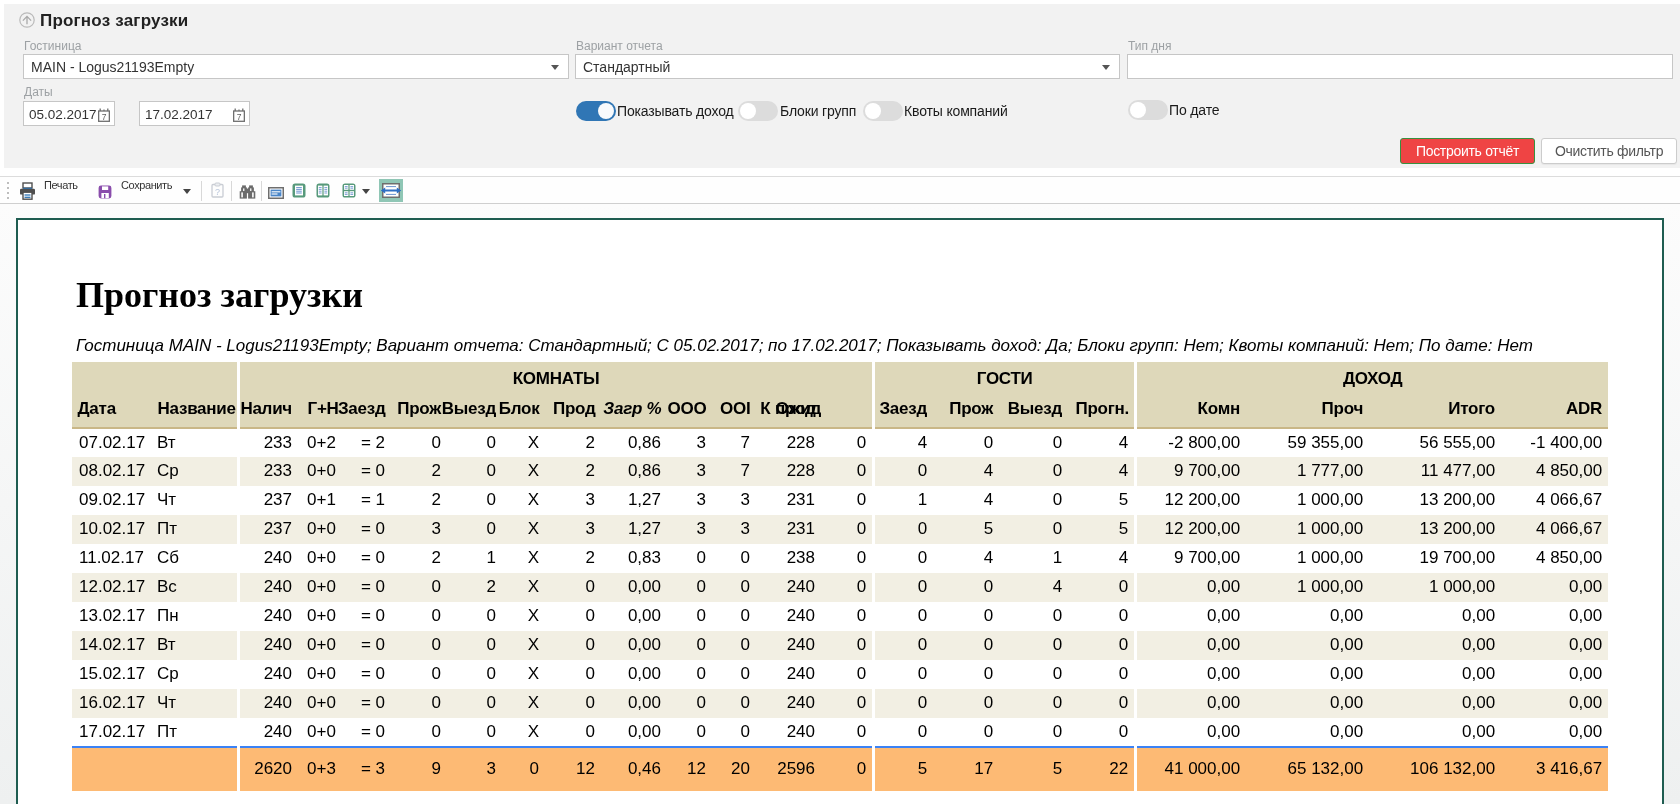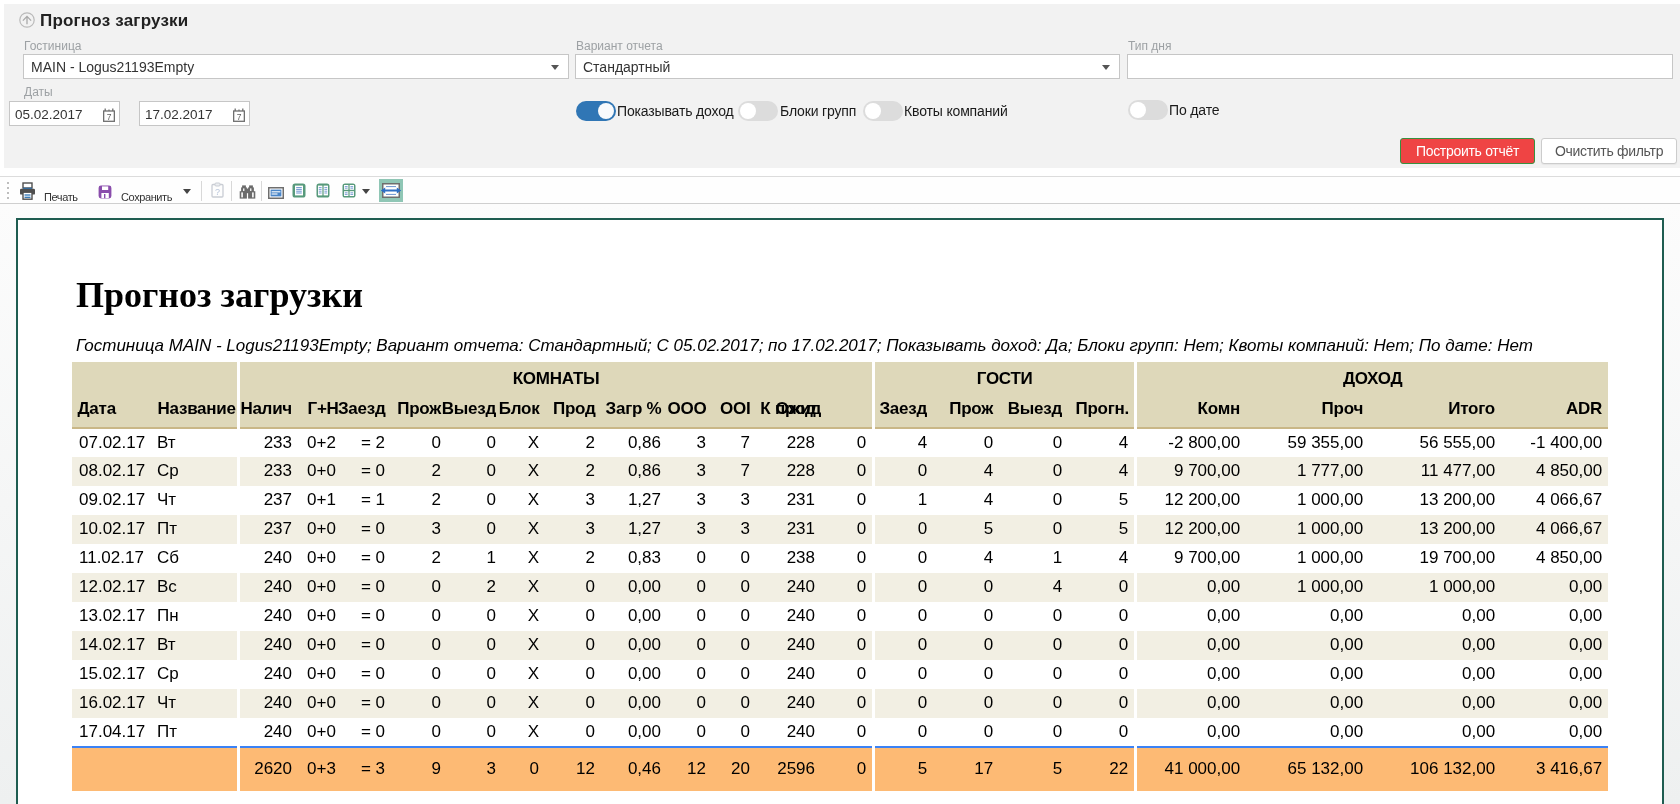--- a/index.html
+++ b/index.html
@@ -18,21 +18,21 @@
 .knob{position:absolute;top:2px;width:16px;height:16px;border-radius:50%;background:#fff;}
 .tg .knob{left:2px;}
 .tg.on .knob{left:auto;right:2px;background:#f8fafc;}
 .tlabel{font-size:14px;letter-spacing:-0.15px;color:#1a1a1a;line-height:20px;}
 .btn{height:26px;border-radius:3px;font-size:14px;letter-spacing:-0.3px;text-align:center;line-height:25px;}
 #btn-g{left:1400px;top:138px;width:135px;background:#ef4444;border:1px solid #38913f;color:#fff;}
 #btn-w{left:1541px;top:138px;width:136px;background:#fff;border:1px solid #ccc;color:#555;box-shadow:0 1px 1px rgba(0,0,0,.05);}
 
 #tbar{left:0;top:176px;width:1680px;height:28px;background:#fefefe;border-top:1px solid #dcdcdc;border-bottom:1px solid #cfcfcf;}
 .tsep{position:absolute;top:4px;width:1px;height:20px;background:#d8d8d8;}
-.ttext{position:absolute;top:14px;font-size:11px;letter-spacing:-0.4px;color:#333;}
+.ttext{position:absolute;top:2px;font-size:11px;letter-spacing:-0.4px;color:#333;}
 .tcaret{position:absolute;width:0;height:0;border-left:4px solid transparent;border-right:4px solid transparent;border-top:5px solid #444;}
 #selbtn{position:absolute;left:379px;top:2px;width:24px;height:23px;background:#8fc6b5;}
 
 #content{left:0;top:204px;width:1680px;height:600px;background:linear-gradient(#fcfcfc,#eef0f0);}
 #page{left:16px;top:218px;width:1648px;height:700px;background:#fff;border:2px solid #1f5d51;}
 #rtitle{left:76px;top:276.5px;font-family:"Liberation Serif",serif;font-size:36px;font-weight:bold;color:#000;line-height:1;}
 #rparams{left:76px;top:337px;font-size:17px;font-style:italic;color:#000;line-height:1;letter-spacing:0px;}
 
 #rtable{left:72px;top:362px;border-collapse:collapse;table-layout:fixed;width:1536px;font-size:17px;color:#000;}
 #rtable td,#rtable th{overflow:hidden;white-space:nowrap;padding:0;font-weight:normal;}
@@ -68,21 +68,21 @@
 <div class="field abs" style="left:23px;top:54px;width:546px;">
     <span class="txt">MAIN - Logus21193Empty</span>
     <span class="caret" style="right:9px;top:10px;"></span>
   </div>
 <div class="field abs" style="left:575px;top:54px;width:545px;padding-left:20px;">
     <span class="txt">Стандартный</span>
     <span class="caret" style="right:9px;top:10px;"></span>
   </div>
 <div class="field abs" style="left:1127px;top:54px;width:546px;"></div>
 <div class="flabel abs" style="left:24px;top:86px;">Даты</div>
-<div class="dinput abs" style="left:9px;top:101px;width:111px;">
+<div class="dinput abs" style="left:23px;top:101px;width:92px;">
     <span class="txt" style="position:absolute;left:5px;top:4.5px;font-size:13.5px;color:#333;">05.02.2017</span>
     <span style="position:absolute;right:4px;top:6px;"><svg width="12" height="14" viewBox="0 0 12 14">
         <line x1="2.2" y1="0.6" x2="2.2" y2="3.4" stroke="#6f6f6f" stroke-width="1.3"></line>
         <line x1="6" y1="1.6" x2="6" y2="3.4" stroke="#6f6f6f" stroke-width="1.2"></line>
         <line x1="9.8" y1="0.6" x2="9.8" y2="3.4" stroke="#6f6f6f" stroke-width="1.3"></line>
         <rect x="0.65" y="3" width="10.7" height="10.3" fill="#fff" stroke="#6f6f6f" stroke-width="1.3"></rect>
         <text x="6.1" y="12" font-size="8.5" font-family="Liberation Sans" fill="#5f5f5f" text-anchor="middle">7</text>
       </svg></span>
   </div>
 <div class="dinput abs" style="left:139px;top:101px;width:111px;">
@@ -551,21 +551,21 @@
         <td class="r">0</td>
         <td class="r">0</td>
         <td class="r">0</td>
         <td class="sep"></td>
         <td class="r">0,00</td>
         <td class="r">0,00</td>
         <td class="r">0,00</td>
         <td class="r">0,00</td>
       </tr>
 <tr class="dr odd">
-        <td class="dcol">17.04.17</td>
+        <td class="dcol">17.02.17</td>
         <td class="ncol">Пт</td>
         <td class="sep"></td>
         <td class="r">240</td>
         <td class="gn">0+0</td>
         <td class="r">= 0</td>
         <td class="r">0</td>
         <td class="r">0</td>
         <td class="r">X</td>
         <td class="r">0</td>
         <td class="r">0,00</td>
@@ -615,21 +615,21 @@
   </table>
 <div class="hlab abs" style="left:77.5px;">Дата</div>
 <div class="hlab abs" style="left:157.5px;">Название</div>
 <div class="hlab abs" style="left:307.5px;">Г+Н</div>
 <div class="hlab abs" style="right:1388px;">Налич</div>
 <div class="hlab abs" style="right:1294.5px;">Заезд</div>
 <div class="hlab abs" style="right:1239px;">Прож</div>
 <div class="hlab abs" style="right:1184px;">Выезд</div>
 <div class="hlab abs" style="right:1140.5px;">Блок</div>
 <div class="hlab abs" style="right:1084.5px;">Прод</div>
-<div class="hlab abs" style="right:1018.5px;">Загр %</div>
+<div class="hlab abs" style="right:1018.5px;font-style:italic;">Загр %</div>
 <div class="hlab abs" style="right:973.5px;">ООО</div>
 <div class="hlab abs" style="right:929.5px;">OOI</div>
 <div class="hlab abs" style="right:864.5px;">К прод</div>
 <div class="hlab abs" style="right:859px;">Ожид</div>
 <div class="hlab abs" style="right:753px;">Заезд</div>
 <div class="hlab abs" style="right:687px;">Прож</div>
 <div class="hlab abs" style="right:618px;">Выезд</div>
 <div class="hlab abs" style="right:551px;">Прогн.</div>
 <div class="hlab abs" style="right:440px;">Комн</div>
 <div class="hlab abs" style="right:317px;">Проч</div>

